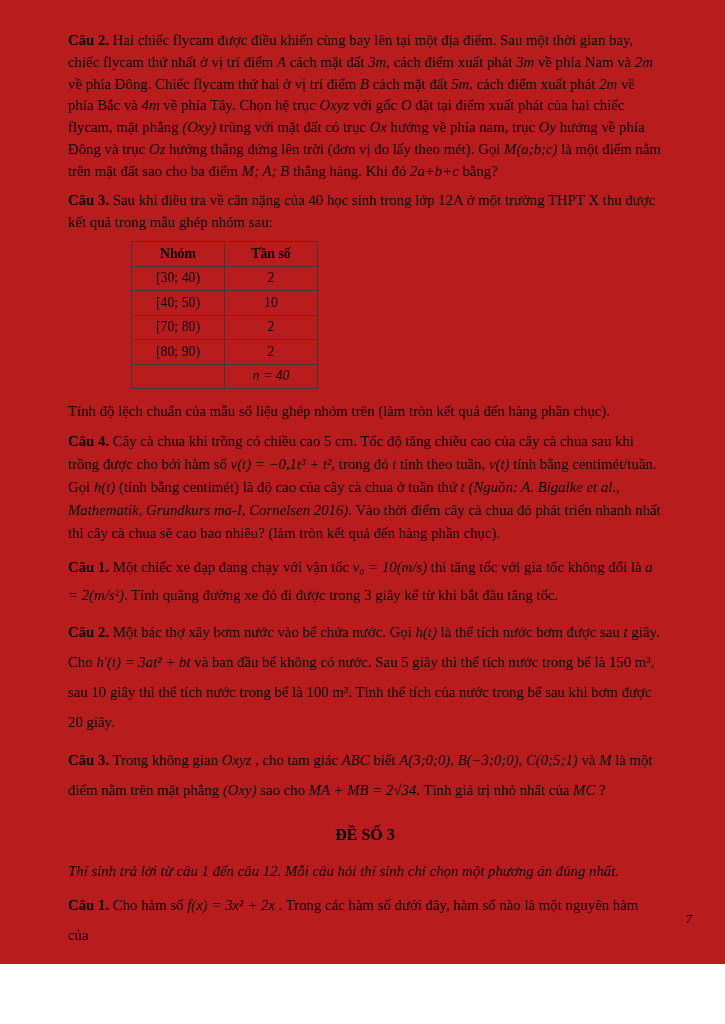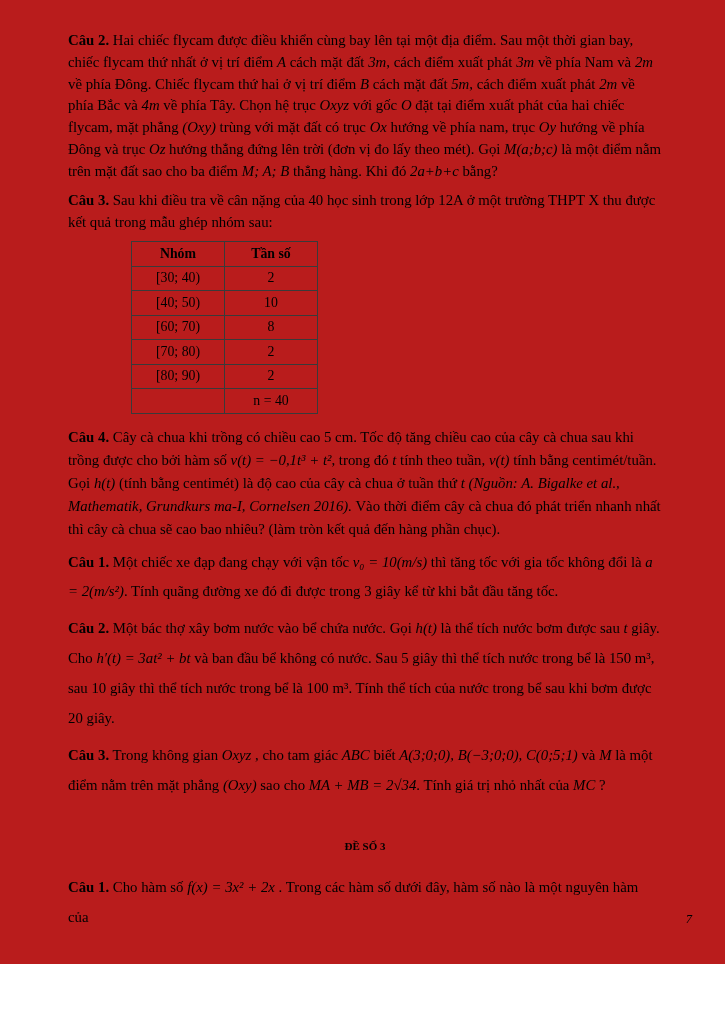--- a/index.html
+++ b/index.html
@@ -30,24 +30,24 @@
   table.freq th,table.freq td{
     border:1px solid #3a3a3a;
     text-align:center;
     vertical-align:middle;
     font-size:13.8px;
     padding:1px 10px;
     height:21.5px;
     min-width:72px;
   }
   table.freq th{font-weight:700;}
-  table.freq td.footer-cell{margin-top:44px;}
+  table.freq td.footer-cell{font-style:italic;margin-top:44px;}
   .doc-heading{
-    text-align:center;font-weight:700;font-size:11px;
-    margin:36px 0 16px 0;line-height:20px;
+    text-align:center;font-weight:700;font-size:16px;
+    margin:20px 0 16px 0;line-height:20px;
   }
   .mb4{margin-bottom:4px;}
   .page-number{
     position:absolute;right:33px;bottom:37px;
     font-size:12.5px;font-style:italic;
   }
 </style>
 </head>
 <body>
 
@@ -68,52 +68,50 @@
       <tbody>
           <tr>
             <td>[30; 40)</td>
             <td>2</td>
           </tr>
           <tr>
             <td>[40; 50)</td>
             <td>10</td>
           </tr>
           <tr>
-            <td>[60; 70)</td>
-            <td>8</td>
-          </tr>
-          <tr>
             <td>[70; 80)</td>
             <td>2</td>
           </tr>
           <tr>
             <td>[80; 90)</td>
             <td>2</td>
           </tr>
         </tbody>
       <tfoot>
         <tr>
           <td></td>
           <td class="footer-cell">n = 40</td>
         </tr>
       </tfoot>
     </table>
 
+    <p><span class="seg-n">Tính độ lệch chuẩn của mẫu số liệu ghép nhóm trên (làm tròn kết quả đến hàng phần chục).</span></p>
 
     <p class="lh23"><span class="seg-b">Câu 4.</span><span class="seg-n"> Cây cà chua khi trồng có chiều cao 5 cm. Tốc độ tăng chiều cao của cây cà chua sau khi trồng được cho bởi hàm số </span><span class="seg-m">v(t) = −0,1t³ + t²</span><span class="seg-n">, trong đó </span><span class="seg-m">t</span><span class="seg-n"> tính theo tuần, </span><span class="seg-m">v(t)</span><span class="seg-n"> tính bằng centimét/tuần. Gọi </span><span class="seg-m">h(t)</span><span class="seg-n"> (tính bằng centimét) là độ cao của cây cà chua ở tuần thứ </span><span class="seg-m">t</span><span class="seg-n"> </span><span class="seg-i">(Nguồn: A. Bigalke et al., Mathematik, Grundkurs ma-I, Cornelsen 2016).</span><span class="seg-n"> Vào thời điểm cây cà chua đó phát triển nhanh nhất thì cây cà chua sẽ cao bao nhiêu? (làm tròn kết quả đến hàng phần chục).</span></p>
 
 
     <p class="lh28"><span class="seg-b">Câu 1.</span><span class="seg-n"> Một chiếc xe đạp đang chạy với vận tốc </span><span class="seg-m">v₀ = 10(m/s)</span><span class="seg-n"> thì tăng tốc với gia tốc không đổi là </span><span class="seg-m">a = 2(m/s²)</span><span class="seg-n">. Tính quãng đường xe đó đi được trong 3 giây kể từ khi bắt đầu tăng tốc.</span></p>
 
     <p class="lh30"><span class="seg-b">Câu 2.</span><span class="seg-n"> Một bác thợ xây bơm nước vào bể chứa nước. Gọi </span><span class="seg-m">h(t)</span><span class="seg-n"> là thể tích nước bơm được sau </span><span class="seg-m">t</span><span class="seg-n"> giây. Cho </span><span class="seg-m">h′(t) = 3at² + bt</span><span class="seg-n"> và ban đầu bể không có nước. Sau 5 giây thì thể tích nước trong bể là 150 m³, sau 10 giây thì thể tích nước trong bể là 100 m³. Tính thể tích của nước trong bể sau khi bơm được 20 giây.</span></p>
 
     <p class="lh30"><span class="seg-b">Câu 3.</span><span class="seg-n"> Trong không gian </span><span class="seg-m">Oxyz</span><span class="seg-n"> , cho tam giác </span><span class="seg-m">ABC</span><span class="seg-n"> biết </span><span class="seg-m">A(3;0;0), B(−3;0;0), C(0;5;1)</span><span class="seg-n"> và </span><span class="seg-m">M</span><span class="seg-n"> là một điểm nằm trên mặt phẳng </span><span class="seg-m">(Oxy)</span><span class="seg-n"> sao cho </span><span class="seg-m">MA + MB = 2√34</span><span class="seg-n">. Tính giá trị nhỏ nhất của </span><span class="seg-m">MC</span><span class="seg-n"> ?</span></p>
 
     <div class="doc-heading">ĐỀ SỐ 3</div>
 
 
+    <p><span class="seg-i">Thí sinh trả lời từ câu 1 đến câu 12. Mỗi câu hỏi thí sinh chỉ chọn một phương án đúng nhất.</span></p>
 
     <p class="lh30"><span class="seg-b">Câu 1.</span><span class="seg-n"> Cho hàm số </span><span class="seg-m">f(x) = 3x² + 2x</span><span class="seg-n"> . Trong các hàm số dưới đây, hàm số nào là một nguyên hàm của </span></p>
 
   </div>
 
   <div class="page-number">7</div>
 </div>
 
 </body></html>

